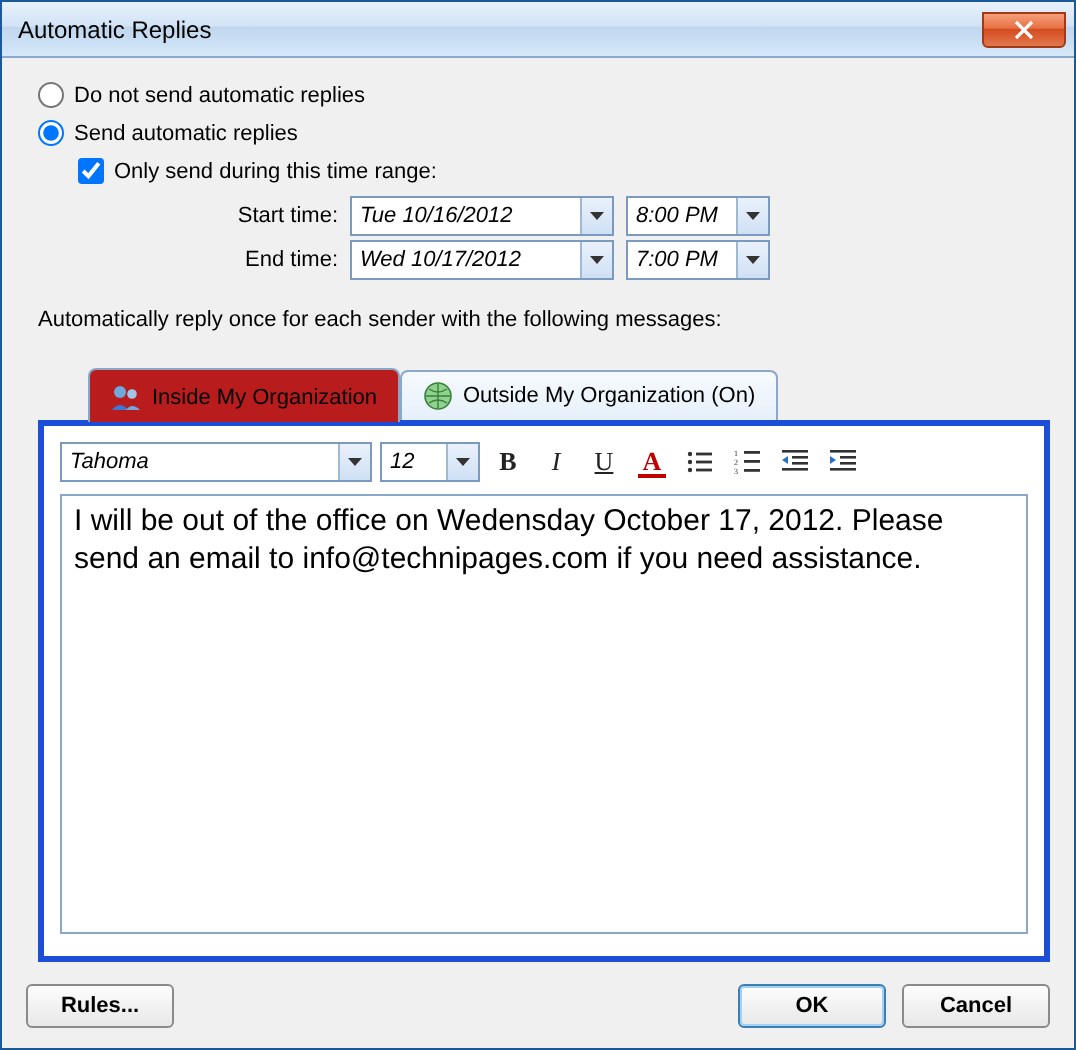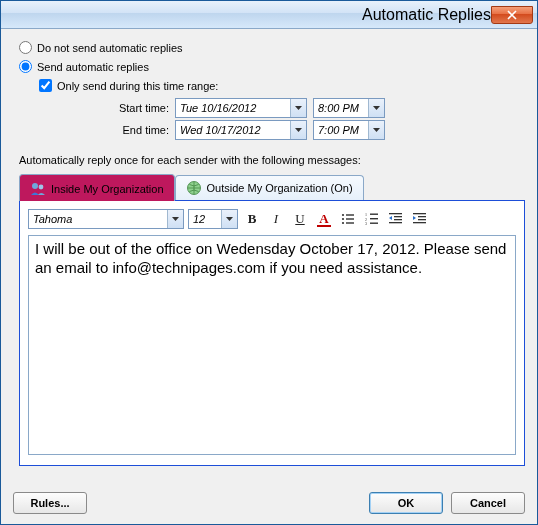--- a/index.html
+++ b/index.html
@@ -6,21 +6,21 @@
 body { font-family: "Segoe UI", Tahoma, sans-serif; font-size: 11px; background: #fff; }
 
 .window { width: 538px; height: 525px; border: 1px solid #1a5a9a; background: #f0f0f0; position: relative; }
 
 .titlebar {
   height: 28px;
   background: linear-gradient(to bottom, #e8f1fb 0%, #d2e3f6 45%, #bfd6ee 46%, #d6e8fa 100%);
   border-bottom: 1px solid #8aa8c8;
   display: flex; align-items: center; padding: 0 4px 0 8px;
 }
-.titlebar .title { flex: 1; font-size: 16px; color: #000; text-align: right; }
+.titlebar .title { flex: 1; font-size: 12px; color: #000; }
 .close-btn {
   width: 42px; height: 18px;
   background: linear-gradient(to bottom, #f4a07a 0%, #e86f43 45%, #d34b1e 46%, #e2774d 100%);
   border: 1px solid #a33a15; border-radius: 0 0 3px 3px;
   display: flex; align-items: center; justify-content: center; cursor: pointer;
 }
 .close-btn svg { width: 10px; height: 10px; }
 
 .content { padding: 10px 12px 0 18px; }
 
@@ -38,33 +38,33 @@
 .combo-text { padding: 0 4px; font-style: italic; }
 .combo.date { width: 132px; }
 .combo.time { width: 72px; }
 .combo-arrow {
   width: 16px; height: 100%; border-left: 1px solid #a0b8d0;
   background: linear-gradient(#eaf1fb,#cfe0f4);
   display: flex; align-items: center; justify-content: center; margin-left: auto;
 }
 .combo-arrow svg { width: 7px; height: 4px; }
 
-.section-label { margin: 14px 0 8px 0; }
+.section-label { margin: 14px 0 18px 0; }
 
 .tabs { display: flex; align-items: flex-end; position: relative; z-index: 2; }
 .tab {
   display: flex; align-items: center; gap: 5px;
   padding: 4px 10px; border: 1px solid #8aa8c8; border-bottom: none;
   border-radius: 4px 4px 0 0; background: linear-gradient(#f6fafe,#e6f0fa);
   font-size: 11px; position: relative; cursor: pointer;
 }
-.tab.active { background: #be185d; padding-top: 6px; margin-bottom: -1px; }
+.tab.active { background: #b91c1c; padding-top: 6px; margin-bottom: -1px; margin-left: 25px; }
 .tab-icon svg { width: 16px; height: 16px; display: block; }
 
-.tabpanel { border: 1px solid #1d4ed8; background: #fff; padding: 8px; }
+.tabpanel { border: 3px solid #1d4ed8; background: #fff; padding: 8px; }
 
 .toolbar { display: flex; align-items: center; gap: 4px; margin-bottom: 6px; }
 .font-combo { width: 156px; }
 .font-combo .combo-text { flex: 1; }
 .size-combo { width: 50px; }
 .tb-btn {
   width: 20px; height: 20px; display: flex; align-items: center; justify-content: center;
   font-family: "Times New Roman", serif; font-size: 13px; color: #222; cursor: pointer;
 }
 .tb-btn.bold { font-weight: bold; }

